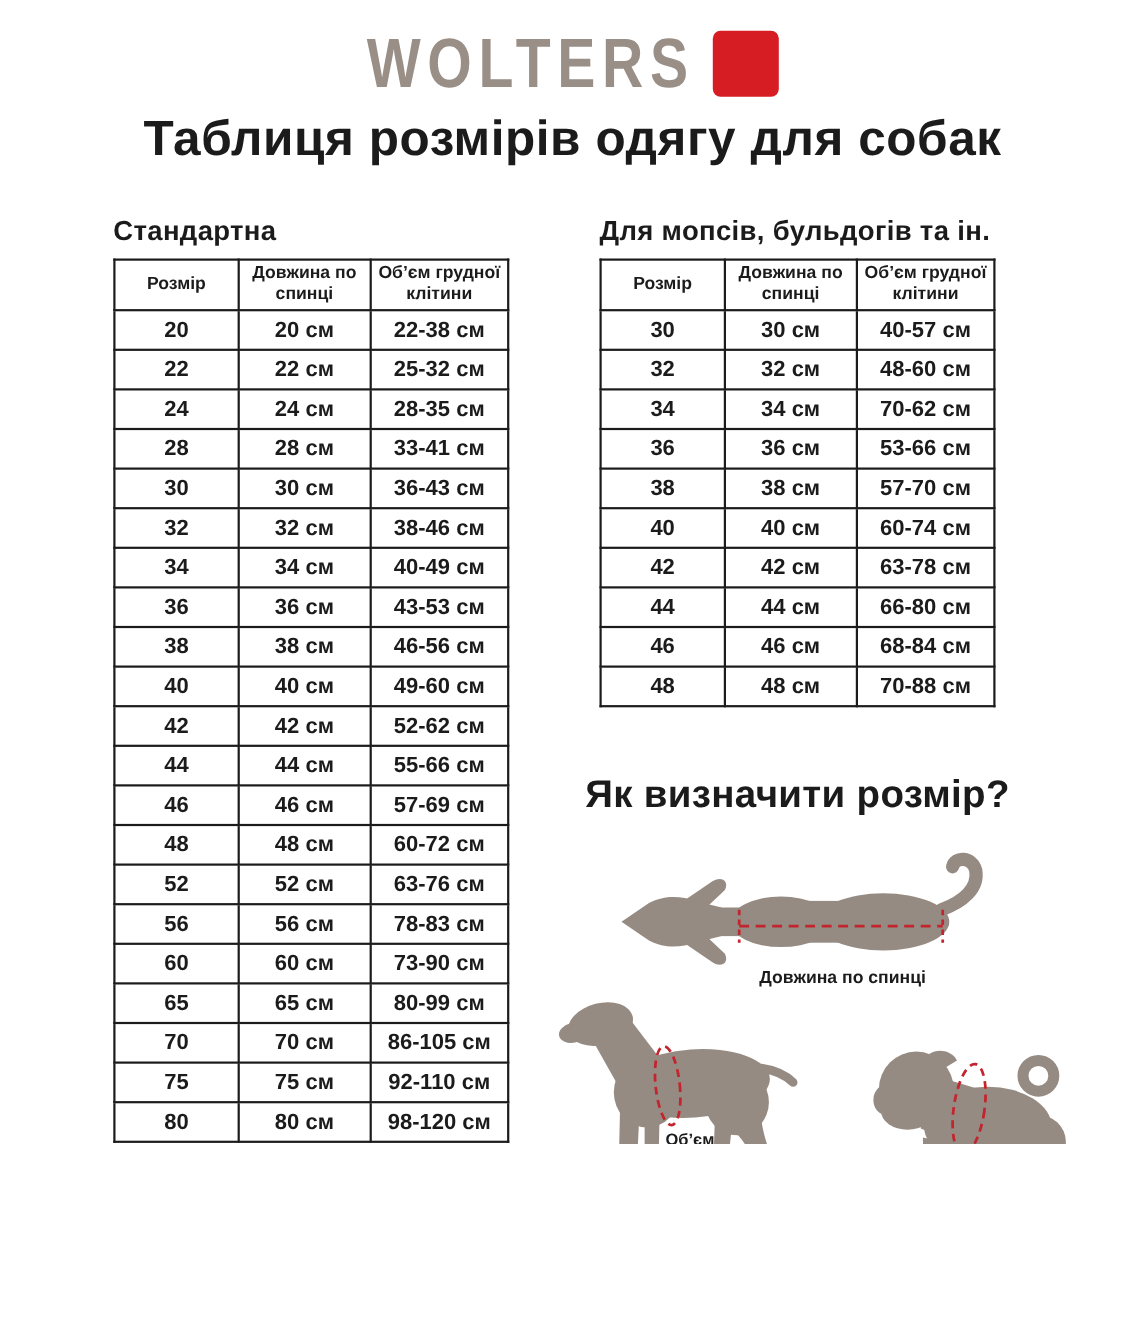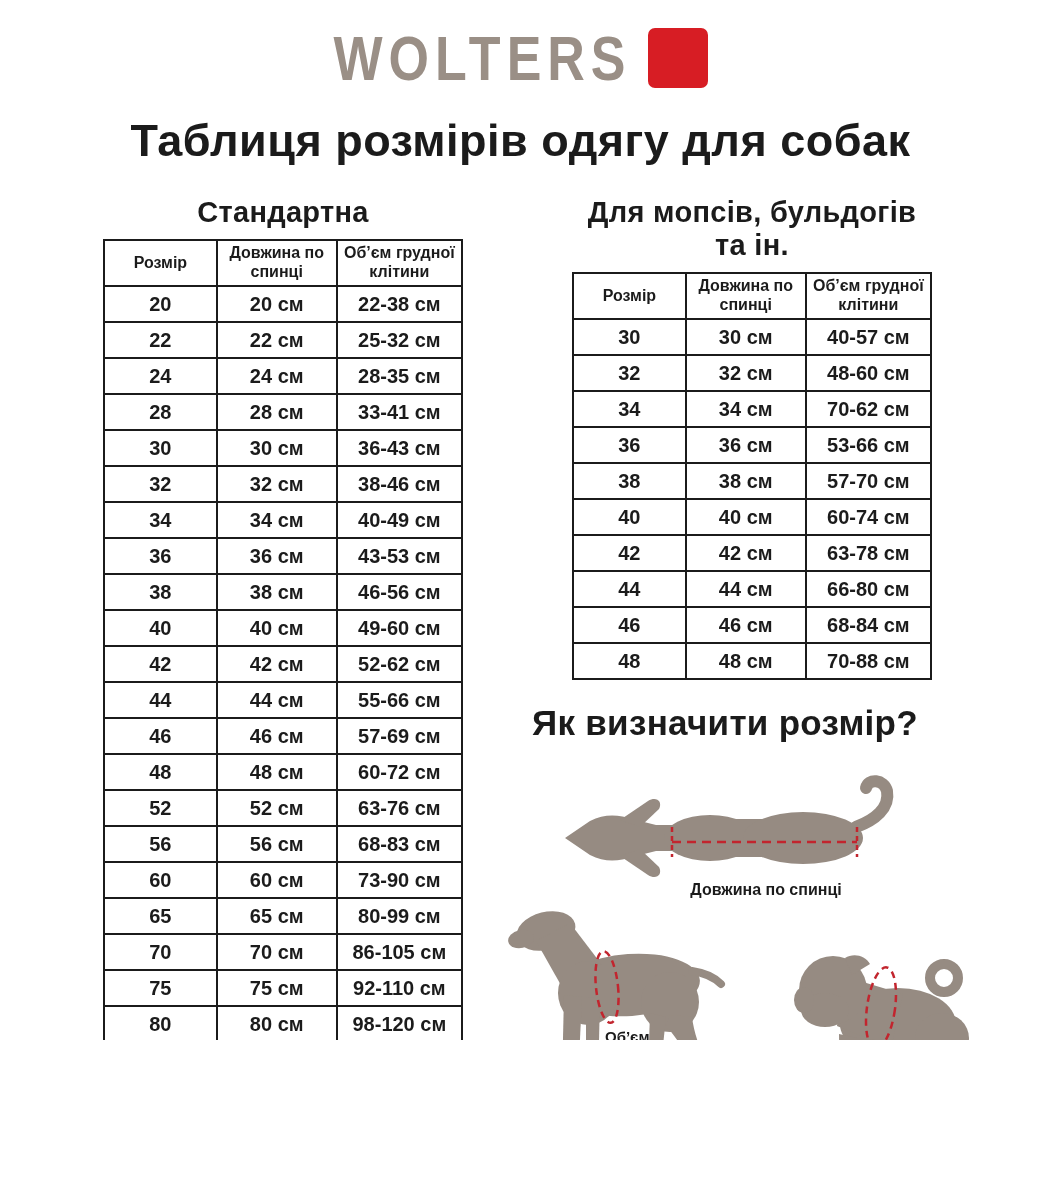--- a/index.html
+++ b/index.html
@@ -22,30 +22,30 @@
     color:var(--brand-taupe,#9a8f86);
     transform:scaleY(1.22); transform-origin:center;
     line-height:1; white-space:nowrap;
   }
   .logo-square{
     width:60px; height:60px; border-radius:7px;
     background:var(--logo-red,#d71d24);
   }
 
   .main-title{
-    position:absolute; top:115px; left:0; width:100%;
+    position:absolute; top:100px; left:0; width:100%;
     text-align:center; font-size:45px; font-weight:700;
     letter-spacing:.5px; color:var(--text,#161616);
   }
 
   
   .col-left { position:absolute; left:103px; top:196px; width:360px; }
-  .col-right{ position:absolute; left:572px; top:196px; width:360px; }
+  .col-right{ position:absolute; left:545px; top:196px; width:360px; }
   .table-heading{
-    text-align:center; font-size:29px; font-weight:700;
+    text-align:left; font-size:25px; font-weight:700;
     margin-bottom:10px; letter-spacing:.3px;
   }
   table.size-table{ border-collapse:collapse; width:100%; table-layout:fixed; }
   .size-table th, .size-table td{
     border:2px solid var(--border,#1b1b1b);
     text-align:center; font-weight:700; vertical-align:middle;
   }
   .size-table th{ font-size:16px; line-height:1.18; padding:2px; height:46px; }
   .size-table td{ font-size:20px; height:36px; padding:0 2px; }
   .size-table th:nth-child(1), .size-table td:nth-child(1){ width:31.5%; }
@@ -171,21 +171,21 @@
             <td>60-72 см</td>
           </tr>
           <tr>
             <td>52</td>
             <td>52 см</td>
             <td>63-76 см</td>
           </tr>
           <tr>
             <td>56</td>
             <td>56 см</td>
-            <td>68-83 см</td>
+            <td>78-83 см</td>
           </tr>
           <tr>
             <td>60</td>
             <td>60 см</td>
             <td>73-90 см</td>
           </tr>
           <tr>
             <td>65</td>
             <td>65 см</td>
             <td>80-99 см</td>

